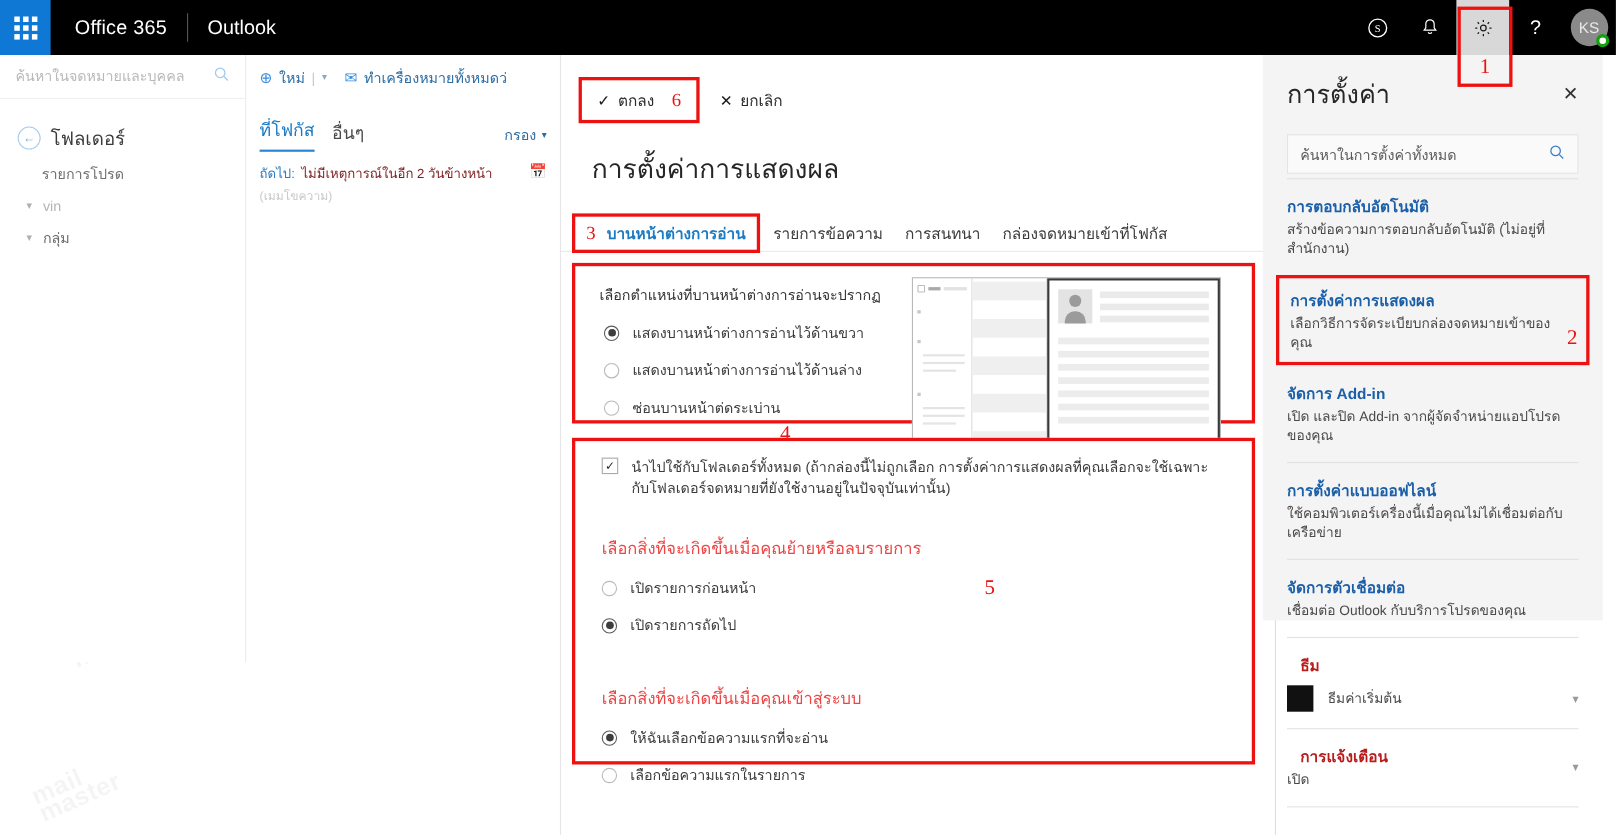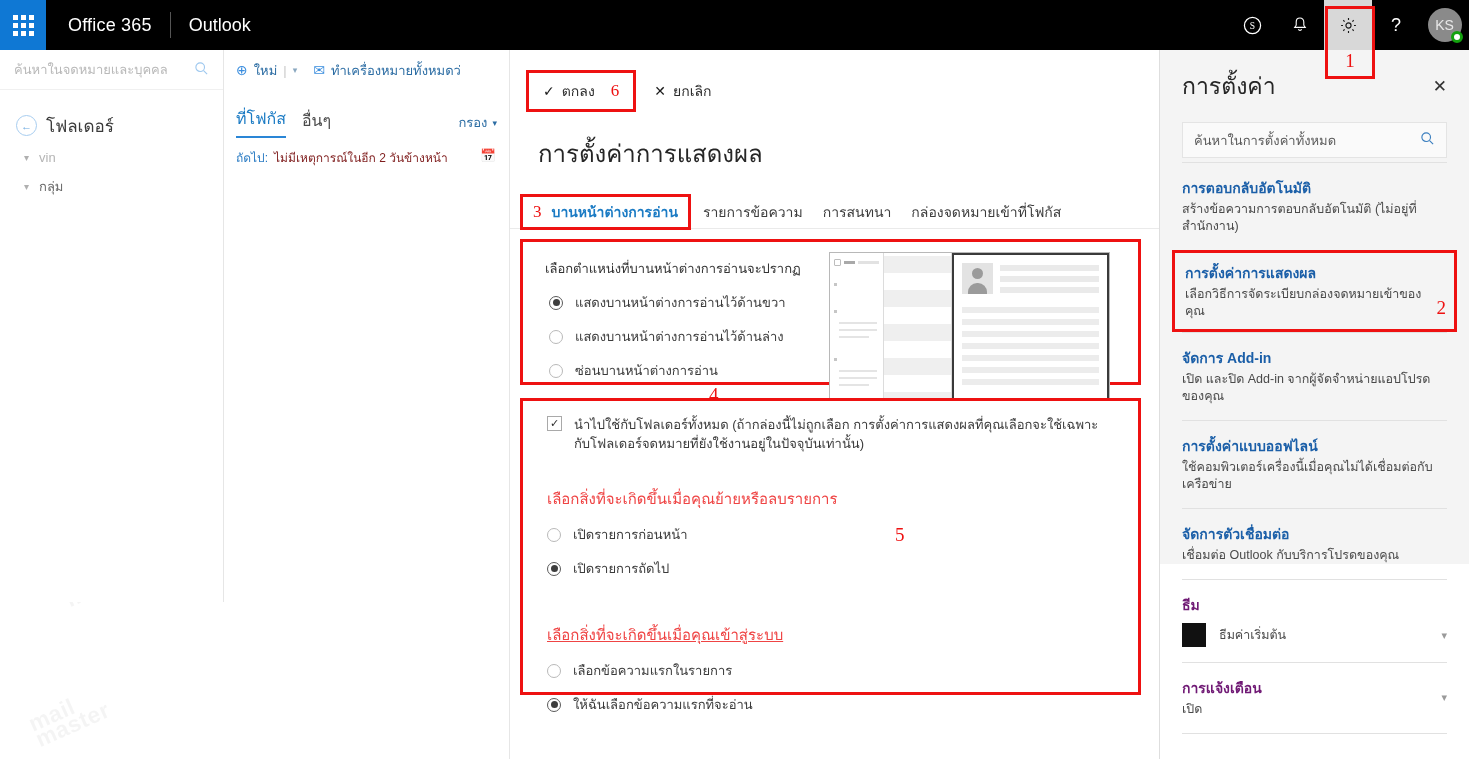--- a/index.html
+++ b/index.html
@@ -161,25 +161,25 @@
   .pv-body i { display:block; height:6px; background:#ececec; }
 
   .chk-row { display:flex; align-items:flex-start; gap:12px; padding:14px 24px 0 24px; }
   .chkbox {
     width:15px; height:15px; border:1px solid #a9a9a9; background:#fff; flex:0 0 15px;
     display:flex; align-items:center; justify-content:center; color:#2b2b2b; font-size:11px; margin-top:1px;
   }
   .chk-text { font-size:13px; color:#3b3b3b; line-height:19px; }
 
   .sub-label { font-size:15px; color:#ef4444; padding:34px 0 0 24px; }
-  .sub-label.t2 { padding-top:44px;text-decoration:underline; }
+  .sub-label.t2 { padding-top:44px; }
 
   
   .rightpanel {
-    position:absolute; top:50px; right:0; width:309px; height:514px;
+    position:absolute; top:50px; right:12px; width:309px; height:514px;
     background:#f4f4f4; padding:0 22px;
   }
   .rp-head { display:flex; align-items:center; padding-top:18px; }
   .rp-title { font-size:23px; color:#262626; }
   .rp-close { margin-left:auto; font-size:17px; color:#333; }
   .rp-search {
     margin-top:18px; height:36px; background:#fafafa; border:1px solid #e4e4e4;
     display:flex; align-items:center; padding:0 11px;
   }
   .rp-search .ph { flex:1; font-size:13px; color:#5b5b5b; }
@@ -191,21 +191,21 @@
   .rp-item.highlight {
     border:3px solid #ee1111; padding:9px 8px 9px 10px; margin:0 -10px;
     display:flex; align-items:center;
   }
   .rp-hl-inner { flex:1; }
   .rp-hl-marker { color:#ee1111; font-size:19px; font-family:"Liberation Serif", serif; margin-left:8px; align-self:flex-end; padding-bottom:1px;}
   .rp-row-sel { display:flex; align-items:center; gap:13px; margin-top:7px; }
   .theme-swatch { width:24px; height:24px; background:#111; flex:0 0 24px; }
   .rp-val { font-size:12.5px; color:#4a4a4a; flex:1; }
   .rp-chev { color:#9a9a9a; font-size:11px; }
-  .rp-item .rp-bold { font-size:14px; color:#701a75; font-weight:bold; }
+  .rp-item .rp-bold { font-size:14px; color:#b91c1c; font-weight:bold;margin-left:12px; }
   .rp-flat { display:flex; align-items:center; }
   .rp-flat .col { flex:1; }
 
   
   .wm {
     position:absolute; color:rgba(0,0,0,0.045); font-size:19px; font-weight:bold;
     transform:rotate(-24deg); line-height:17px; pointer-events:none; letter-spacing:.5px;
   }
   .wm .big { font-size:23px; }
 </style>
@@ -307,20 +307,21 @@
         <svg width="15" height="15" viewBox="0 0 16 16">
             <circle cx="6.6" cy="6.6" r="4.6" fill="none" stroke="#9ec8ef" stroke-width="1.2"></circle>
             <path d="M10.2 10.2L14 14" stroke="#9ec8ef" stroke-width="1.2" fill="none"></path>
           </svg>
       </div>
     </div>
     <div class="folders-head">
       <div class="circ-arrow">←</div>
       <div class="ttl">โฟลเดอร์</div>
     </div>
+    <div class="fav">รายการโปรด</div>
     <div class="tree-row">
       <span class="chev">▾</span>
       <span>vin</span>
     </div>
     <div class="tree-row dark">
       <span class="chev">▾</span>
       <span>กลุ่ม</span>
     </div>
   </div>
 
@@ -343,20 +344,21 @@
       <div class="filter-link">
         <span>กรอง</span>
         <span class="caret">▾</span>
       </div>
     </div>
     <div class="nextline">
       <span class="lbl">ถัดไป:</span>
       <span class="txt">ไม่มีเหตุการณ์ในอีก 2 วันข้างหน้า</span>
       <span class="calic">📅</span>
     </div>
+    <div class="memo">(เมมโขความ)</div>
   </div>
 
   <div class="mainpane">
 
     <div class="action-row">
       <div class="ok-wrap">
         <div class="act-btn">
           <span class="ic-check">✓</span>
           <span>ตกลง</span>
         </div>
@@ -386,21 +388,21 @@
       <div class="radio-row">
         <span class="radio checked"></span>
         <span class="rlbl">แสดงบานหน้าต่างการอ่านไว้ด้านขวา</span>
       </div>
       <div class="radio-row">
         <span class="radio"></span>
         <span class="rlbl">แสดงบานหน้าต่างการอ่านไว้ด้านล่าง</span>
       </div>
       <div class="radio-row">
         <span class="radio"></span>
-        <span class="rlbl">ซ่อนบานหน้าต่างการอ่าน</span>
+        <span class="rlbl">ซ่อนบานหน้าต่ดระเบ่าน</span>
       </div>
 
       <span class="sec-marker" style="left:186px; top:142px;">4</span>
 
       <div class="preview">
         <div class="pv-nav">
           <div class="top">
               <span class="dot"></span>
               <span class="bar"></span>
               <span class="bar lt"></span>
@@ -464,26 +466,26 @@
         <span class="radio"></span>
         <span class="rlbl">เปิดรายการก่อนหน้า</span>
       </div>
       <div class="radio-row" style="padding-left:24px;text-align:right;">
         <span class="radio checked"></span>
         <span class="rlbl">เปิดรายการถัดไป</span>
       </div>
 
       <div class="sub-label t2">เลือกสิ่งที่จะเกิดขึ้นเมื่อคุณเข้าสู่ระบบ</div>
       <div class="radio-row" style="padding-left:24px;">
+        <span class="radio checked"></span>
+        <span class="rlbl">ให้ฉันเลือกข้อความแรกที่จะอ่าน</span>
+      </div>
+      <div class="radio-row" style="padding-left:24px;">
         <span class="radio"></span>
         <span class="rlbl">เลือกข้อความแรกในรายการ</span>
-      </div>
-      <div class="radio-row" style="padding-left:24px;">
-        <span class="radio checked"></span>
-        <span class="rlbl">ให้ฉันเลือกข้อความแรกที่จะอ่าน</span>
       </div>
 
       <span class="sec-marker" style="left:372px; top:123px;">5</span>
     </div>
   </div>
 
   <div class="rightpanel">
     <div class="rp-head">
       <div class="rp-title">การตั้งค่า</div>
       <div class="rp-close">✕</div>

